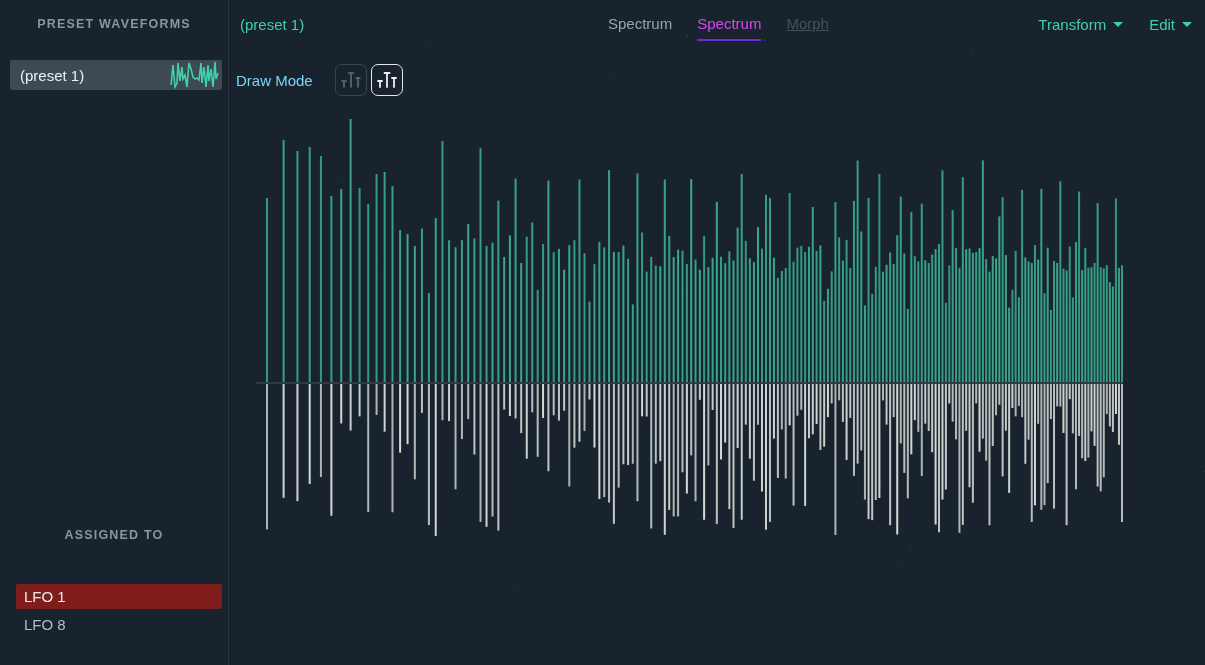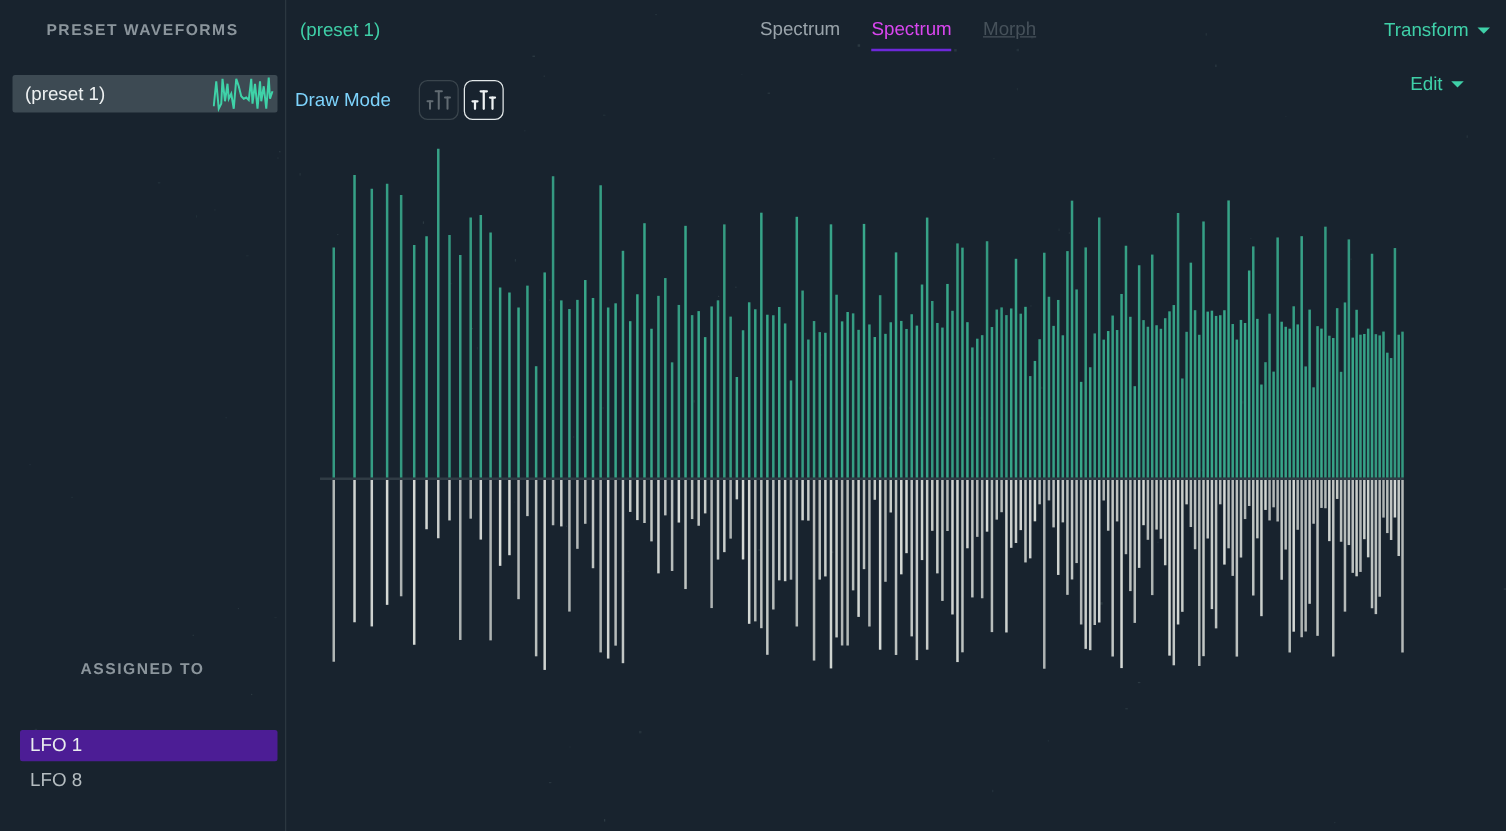--- a/index.html
+++ b/index.html
@@ -29,33 +29,33 @@
   .wave-row.selected{background:#3d4a53;color:#eef1f2;}
   .wave-row.normal{color:#b4bcc0;}
   #row-preset{top:60px;}
   #row-morph{top:92px;}
   .thumb{position:absolute;right:2px;top:-3px;}
   .lfo-row{
     position:absolute;left:16px;width:206px;height:25px;border-radius:2px;
     font-size:15px;display:flex;align-items:center;
   }
   .lfo-row .lbl{padding-left:8px;}
-  .lfo-row.selected{background:#4c1d95;color:#e9edee;}
+  .lfo-row.selected{background:#7f1d1d;color:#e9edee;}
   .lfo-row.normal{color:#b4bcc0;}
   #row-lfo1{top:584px;}
   #row-lfo2{top:612px;}
 
   
   #topbar-preset{left:240px;top:16px;font-size:15px;color:#3fd0a8;}
   #tab-group{left:608px;top:15px;display:flex;gap:25px;font-size:15px;}
   .tab{padding-bottom:7px;}
   .tab.inactive{color:#9aa4ab;}
   .tab.active{color:#d946ef;border-bottom:2px solid #6d28d9;}
   .tab.disabled{color:#46515a;text-decoration:underline;}
-  #menu-group{right:13px;top:16px;display:flex;gap:26px;font-size:15px;color:#3fd0a8;align-items:center;flex-direction:column;}
+  #menu-group{right:13px;top:16px;display:flex;gap:26px;font-size:15px;color:#3fd0a8;align-items:center;}
   .menu-btn{display:flex;align-items:center;gap:7px;cursor:default;}
   .caret{width:0;height:0;border-left:5px solid transparent;border-right:5px solid transparent;border-top:5px solid #3fd0a8;display:inline-block;}
 
   
   #drawmode-label{left:236px;top:72px;font-size:15px;color:#7dd3fc;}
   #drawmode-buttons{left:335px;top:64px;display:flex;gap:4px;}
   .dm-btn{width:32px;height:32px;border-radius:7px;display:flex;align-items:center;justify-content:center;box-sizing:border-box;}
   .dm-btn.inactive{border:1px solid #3a454d;}
   .dm-btn.active{border:1.5px solid #e2e8e9;}
   .dm-btn.inactive svg{opacity:.42;}

